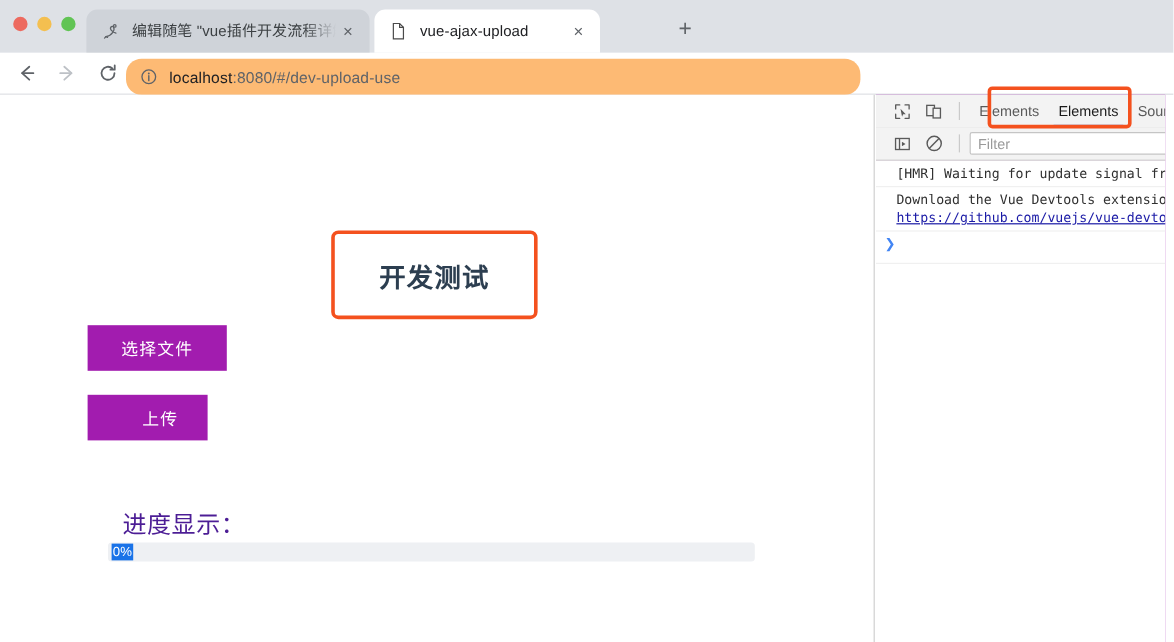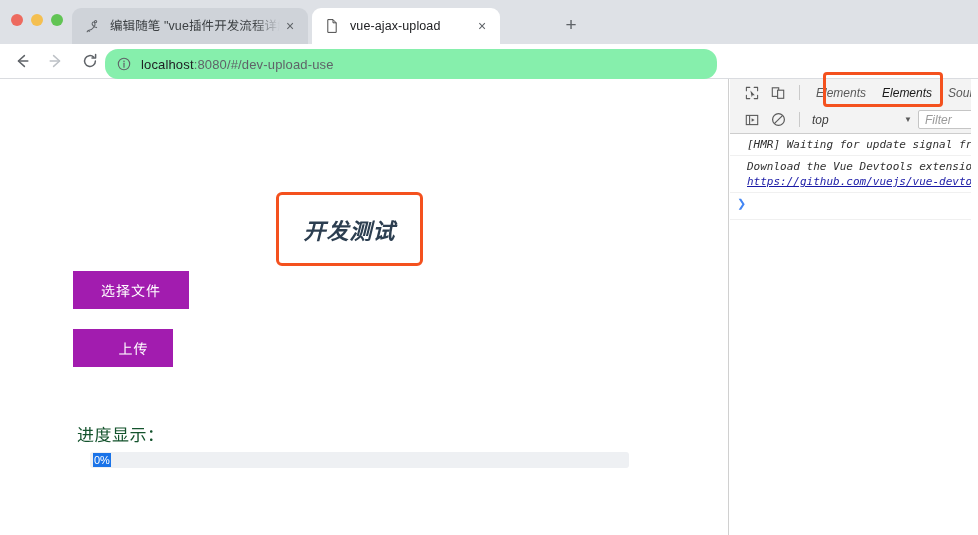--- a/index.html
+++ b/index.html
@@ -130,21 +130,21 @@
     justify-content: center;
     border-radius: 50%;
     color: #5f6368;
   }
   .nav-btn.first { margin-left: 8px; }
   .nav-btn.disabled { color: #bdc1c6; }
   .omnibox {
     position: absolute;
     left: 105px; top: 5px;
     width: 612px; height: 24px;
-    background: #86efac;
+    background: #fdba74;
     border-radius: 13px;
     display: flex;
     align-items: center;
     padding: 15px 12px;
     box-sizing: border-box;
   }
   .info-icon {
     width: 14px; height: 14px;
     flex: 0 0 14px;
     margin-right: 10px;
@@ -164,29 +164,28 @@
     left: 0; top: 79px;
     width: 729px; height: 456px;
     background: #ffffff;
     border-right: 1px solid #d0d0d0;
     box-sizing: border-box;
     overflow: hidden;
   }
   .page-title-box {
     position: absolute;
     left: 276px; top: 113px;
-    width: 147px; height: 74px;
+    width: 172px; height: 74px;
     box-sizing: border-box;
     border: 3px solid #f4511e;
     border-radius: 6px;
     background: #ffffff;
     display: flex;
     align-items: center;
     justify-content: center;
-    font-style: italic;
   }
   .page-title {
     font-size: 22px;
     font-weight: 700;
     color: #2c3e50;
     letter-spacing: 1px;
   }
   .btn {
     position: absolute;
     background: #a21caf;
@@ -201,23 +200,23 @@
   .btn-choose {
     left: 73px; top: 192px;
     width: 116px; height: 38px;
   }
   .btn-upload {
     left: 73px; top: 250px;
     width: 100px; height: 38px; padding-left: 21px;
   }
   .progress-label {
     position: absolute;
-    left: 77px; top: 342px;
-    font-size: 17px;
-    color: #14532d;
+    left: 102px; top: 342px;
+    font-size: 20px;
+    color: #4c1d95;
     letter-spacing: .5px;
   }
   .progress-track {
     position: absolute;
     left: 90px; top: 373px;
     width: 539px; height: 16px;
     background: #eef0f3;
     border-radius: 3px;
   }
   .progress-text {
@@ -231,21 +230,20 @@
     font-family: "Liberation Sans", "DejaVu Sans", sans-serif;
   }
 
   
   .devtools {
     position: absolute;
     left: 730px; top: 79px;
     width: 241px; height: 456px;
     background: #a21caf;
     overflow: hidden;
-    font-style: italic;
   }
   .dt-toolbar {
     position: absolute;
     left: 0; top: 0;
     width: 248px; height: 27px;
     background: #f3f3f3;
     border-bottom: 1px solid #cdcdcd;
     display: flex;
     align-items: center;
   }
@@ -492,24 +490,20 @@
         </svg>
       </div>
       <div class="dt-icon-btn">
         <svg width="15" height="15" viewBox="0 0 15 15" aria-hidden="true">
           <circle cx="7.5" cy="7.5" r="5.9" fill="none" stroke="currentColor" stroke-width="1.2"></circle>
           <path d="M3.3 11.7L11.7 3.3" fill="none" stroke="currentColor" stroke-width="1.2"></path>
         </svg>
       </div>
       <div class="dt-sep"></div>
 
-      <div class="dt-context">
-        <span class="ctx-label">top</span>
-        <span class="caret">▼</span>
-      </div>
       <div class="dt-filter-input">Filter</div>
     </div>
 
     <div class="dt-console">
       <div class="dt-msg">
         <span>[HMR] Waiting for update signal from WDS...</span>
       </div>
       <div class="dt-msg">
         <span>Download the Vue Devtools extension for a better development experience:</span>
         <span class="link">https://github.com/vuejs/vue-devtools</span>

